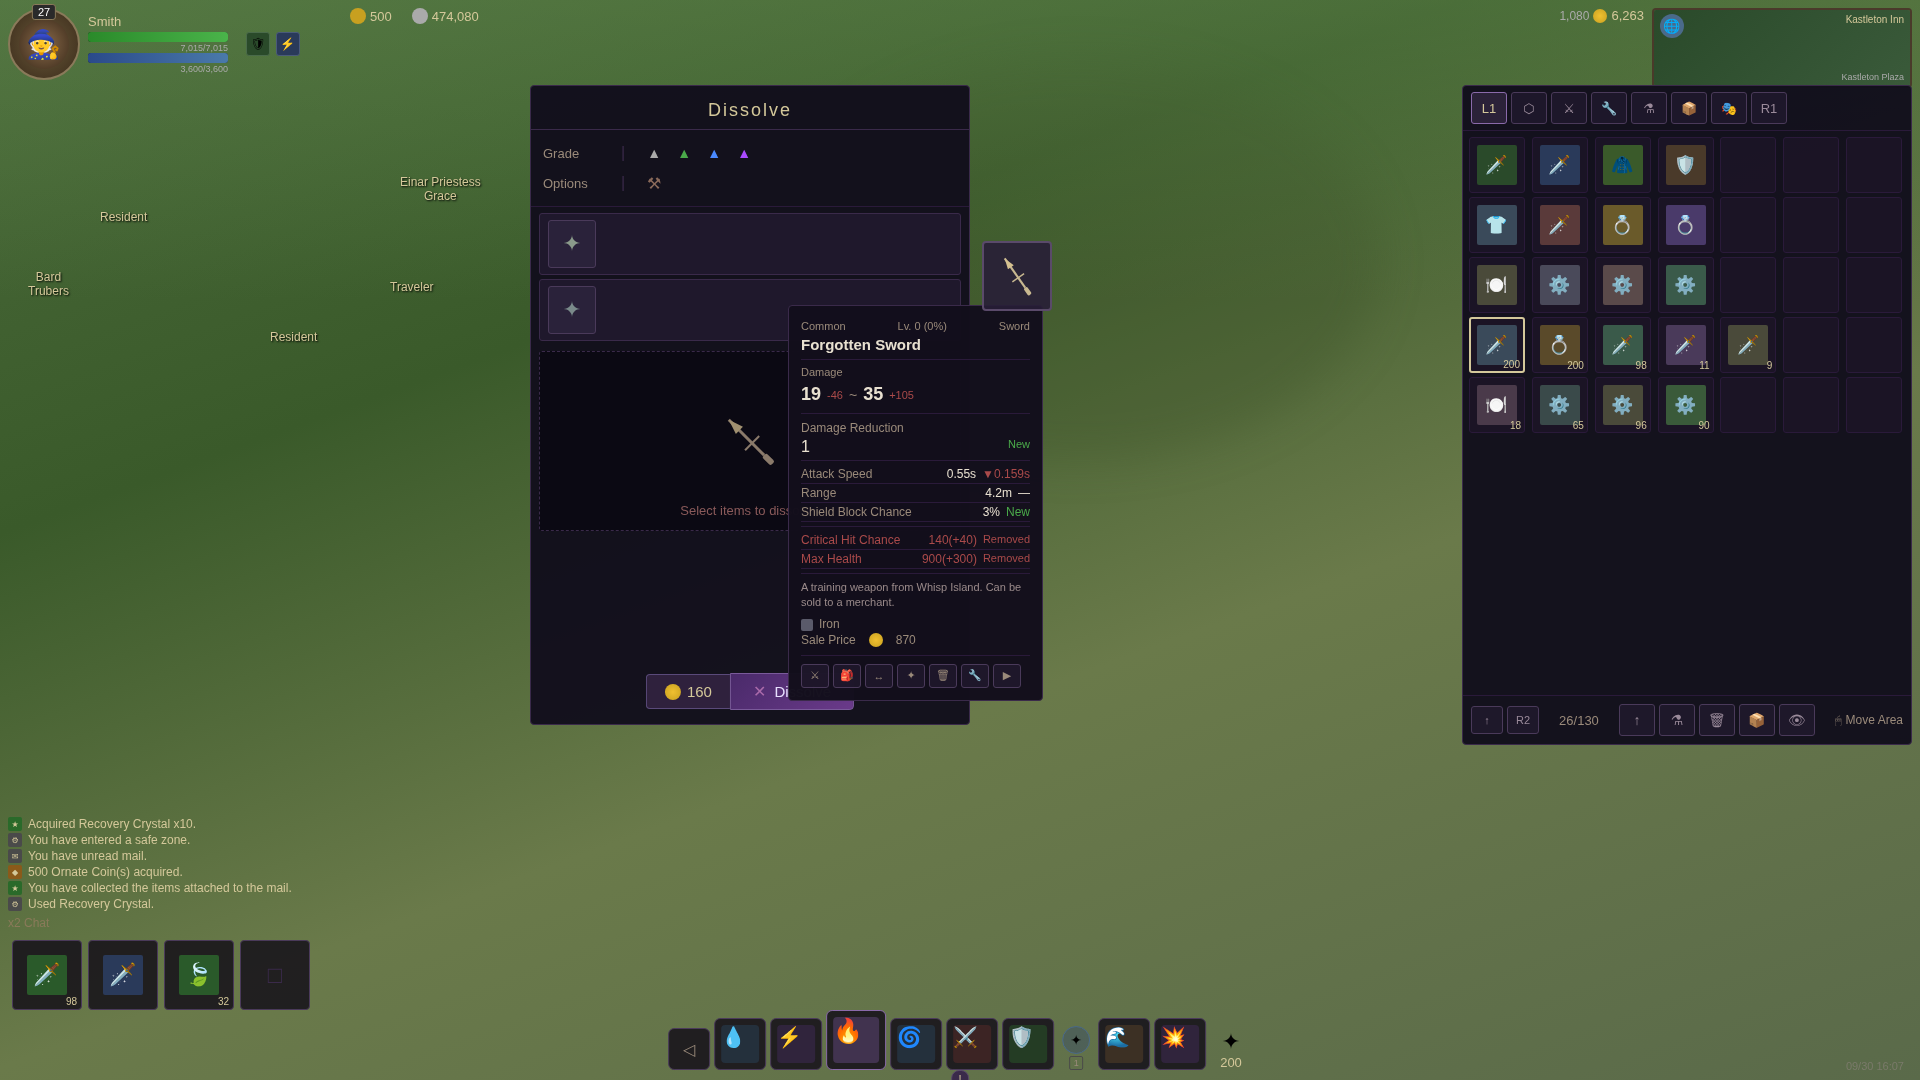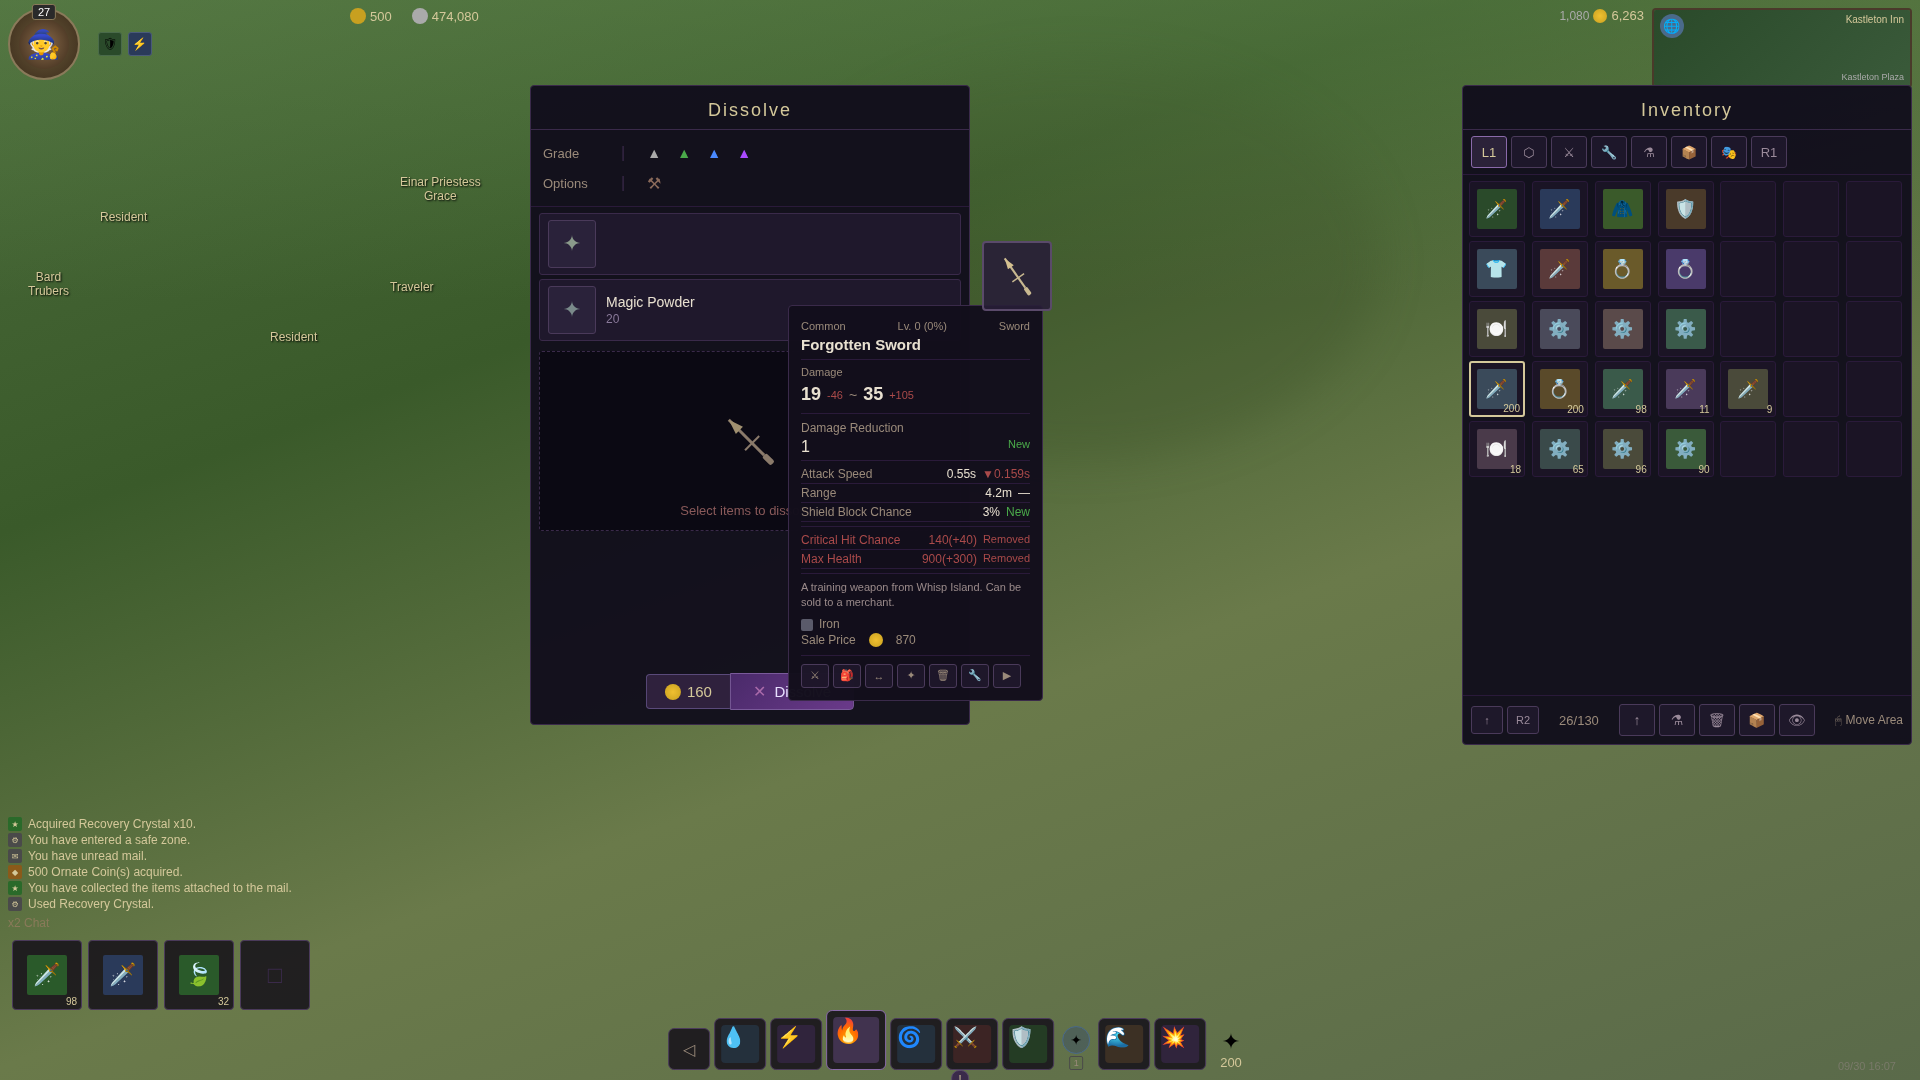--- a/index.html
+++ b/index.html
@@ -628,21 +628,21 @@
 
     
     .sword-svg {
       transform: rotate(-45deg);
     }
 
     
     .timestamp {
       position: absolute;
       bottom: 8px;
-      right: 24px;
+      right: 16px;
       color: #7a7a6a;
       font-size: 11px;
       z-index: 10;
     }
 
     
     .removed-text { color: #aa4a4a; font-size: 11px; }
     .stat-removed { color: #aa4a4a; }
   </style>
 </head>
@@ -651,20 +651,37 @@
 <div class="game-bg">
 
   <div style="position:absolute;top:60px;left:50%;width:600px;height:400px;background:rgba(60,80,40,0.3);border-radius:50%;filter:blur(20px);transform:translateX(-30%);"></div>
   <div style="position:absolute;top:0;left:0;right:0;height:300px;background:linear-gradient(180deg,rgba(100,140,80,0.4),transparent);"></div>
 </div>
 
 <div class="hud-topleft">
   <div class="player-avatar">
     <div class="player-level">27</div>
     <div style="width:50px;height:50px;border-radius:50%;background:radial-gradient(circle,#8a6a4a,#3a2a1a);overflow:hidden;display:flex;align-items:center;justify-content:center;font-size:28px;">🧙</div>
+  </div>
+  <div>
+    <div class="player-name">Smith</div>
+    <div class="health-bar-wrap">
+      <div class="health-bar">
+        <div class="health-fill" style="width:100%"></div>
+      </div>
+      <div class="bar-text">
+        <span>7,015</span>/<span>7,015</span>
+      </div>
+      <div class="stamina-bar">
+        <div class="stamina-fill" style="width:100%"></div>
+      </div>
+      <div class="bar-text">
+        <span>3,600</span>/<span>3,600</span>
+      </div>
+    </div>
   </div>
   <div style="display:flex;gap:6px;margin-left:10px;">
     <div style="width:24px;height:24px;background:#2a4a2a;border:1px solid #4a6a4a;border-radius:3px;display:flex;align-items:center;justify-content:center;font-size:12px;">🛡</div>
     <div style="width:24px;height:24px;background:#2a3a5a;border:1px solid #4a5a7a;border-radius:3px;display:flex;align-items:center;justify-content:center;font-size:12px;">⚡</div>
   </div>
 </div>
 
 <div class="hud-topcenter">
   <div class="currency-item">
     <div class="currency-icon" style="background:#c8a020;"></div>
@@ -811,24 +828,20 @@
   <div class="dissolve-items">
     <div class="dissolve-item-row">
       <div class="item-thumb">
         <span style="color:#8a9a8a;font-size:22px;">✦</span>
       </div>
     </div>
     <div class="dissolve-item-row">
       <div class="item-thumb">
         <span style="color:#7a8a8a;font-size:22px;">✦</span>
       </div>
-      <div class="item-info">
-        <div class="item-name">Magic Powder</div>
-        <div class="item-count">20</div>
-      </div>
     </div>
   </div>
 
   <div class="dissolve-slot-area">
     <div class="dissolve-sword-slot">
       <svg width="50" height="70" viewBox="0 0 50 70" class="sword-svg">
         <line x1="25" y1="5" x2="25" y2="55" stroke="#8a7a6a" stroke-width="3"></line>
         <line x1="15" y1="38" x2="35" y2="38" stroke="#8a7a6a" stroke-width="2"></line>
         <polygon points="25,5 20,20 30,20" fill="#a09070"></polygon>
         <rect x="22" y="55" width="6" height="12" fill="#8a7a6a" rx="2"></rect>
@@ -951,21 +964,20 @@
     <div class="item-action-btn">🎒</div>
     <div class="item-action-btn">↔</div>
     <div class="item-action-btn">✦</div>
     <div class="item-action-btn">🗑</div>
     <div class="item-action-btn">🔧</div>
     <div class="item-action-btn">▶</div>
   </div>
 </div>
 
 <div class="inventory-panel">
-  <div class="inventory-title">Inventory</div>
 
   <div class="inventory-tabs">
     <div class="inv-tab active">L1</div>
     <div class="inv-tab">⬡</div>
     <div class="inv-tab">⚔</div>
     <div class="inv-tab">🔧</div>
     <div class="inv-tab">⚗</div>
     <div class="inv-tab">📦</div>
     <div class="inv-tab">🎭</div>
     <div class="inv-tab">R1</div>

